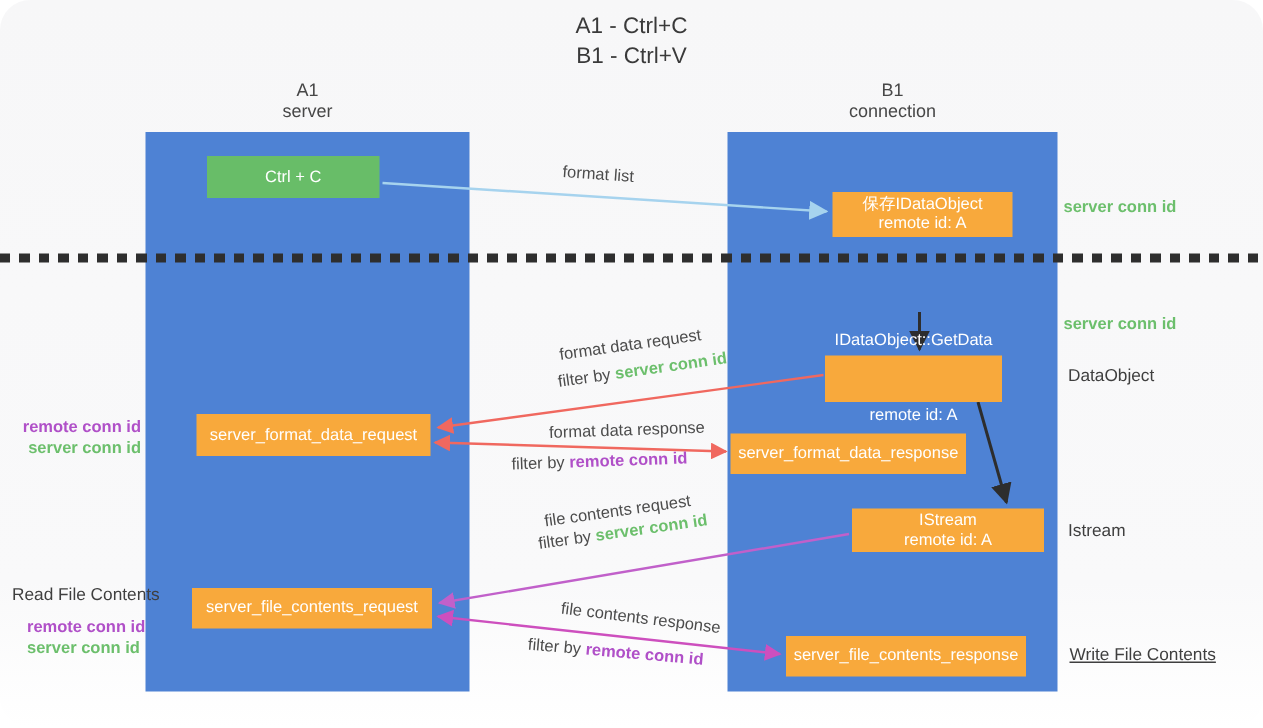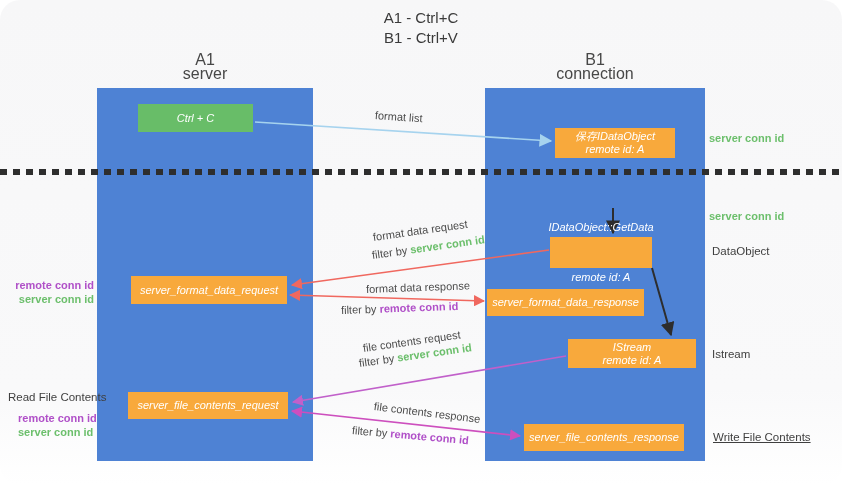--- a/index.html
+++ b/index.html
@@ -4,34 +4,34 @@
 <style>
   html,body{margin:0;padding:0;}
   #canvas{
     position:relative;width:842px;height:485px;overflow:hidden;
     background:linear-gradient(180deg,#f7f7f8 0%,#f9f9fa 80%,#ffffff 100%);
     font-family:"Liberation Sans",sans-serif;
     border-radius:20px;
   }
   .title{position:absolute;left:0;top:8px;width:842px;text-align:center;
     font-size:15px;line-height:20px;color:#3a3a3a;}
-  .col-header{position:absolute;text-align:center;font-size:16px;line-height:14px;color:#474747;}
+  .col-header{position:absolute;text-align:center;font-size:12px;line-height:14px;color:#474747;}
   #hdr-a1{left:97px;top:53px;width:216px;}
   #hdr-b1{left:485px;top:53px;width:220px;}
   .column{position:absolute;top:88px;height:373px;background:#4e82d4;}
   #col-a1{left:97px;width:216px;}
   #col-b1{left:485px;width:220px;}
   .node{position:absolute;display:flex;flex-direction:column;align-items:center;justify-content:center;
-    color:#ffffff;font-size:11px;line-height:13px;text-align:center;white-space:nowrap;font-style:italic;}
+    color:#ffffff;font-size:11px;line-height:13px;text-align:center;white-space:nowrap;}
   .green{background:#68bd68;}
   .orange{background:#f8a93c;}
   #ctrl-c{left:138px;top:104px;width:115px;height:28px;}
   #save-obj{left:555px;top:128px;width:120px;height:30px;}
   #ctrl-v{left:555px;top:180px;width:116px;height:27px;}
-  #getdata{left:550px;top:237px;width:102px;height:31px;gap:37px;}
+  #getdata{left:550px;top:237px;width:118px;height:31px;gap:37px;}
   #fmt-req{left:131px;top:276px;width:156px;height:28px;}
   #fmt-resp{left:487px;top:289px;width:157px;height:27px;}
   #istream-box{left:568px;top:339px;width:128px;height:29px;}
   #file-req{left:128px;top:392px;width:160px;height:27px;}
   #file-resp{left:524px;top:424px;width:160px;height:27px;}
   .dashed{position:absolute;left:0;top:169px;width:842px;height:6px;
     background:repeating-linear-gradient(90deg,#2e2e2e 0 7px,transparent 7px 13px);}
   svg.arrows{position:absolute;left:0;top:0;pointer-events:none;}
   .flow-label{position:absolute;font-size:11px;color:#4c4c4c;white-space:nowrap;transform-origin:left center;}
   .green-t{color:#6cbf6c;font-weight:bold;}

